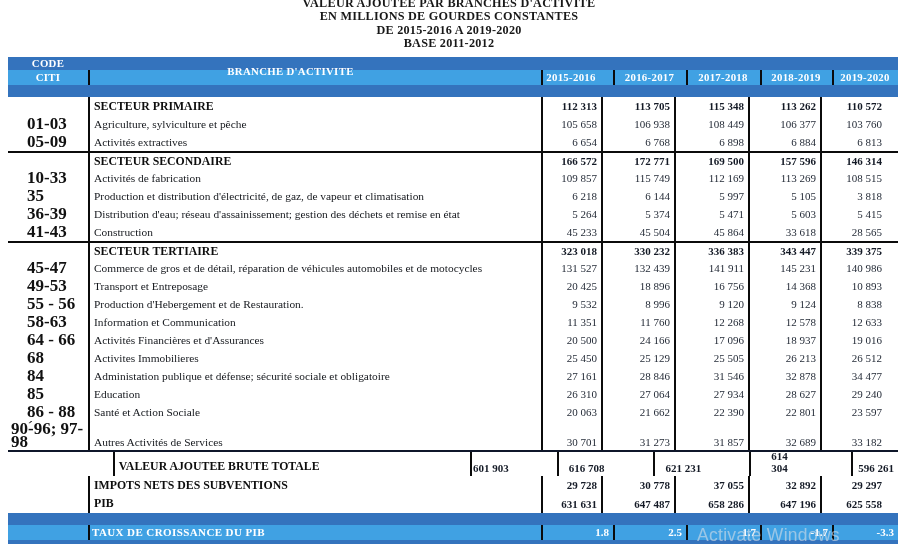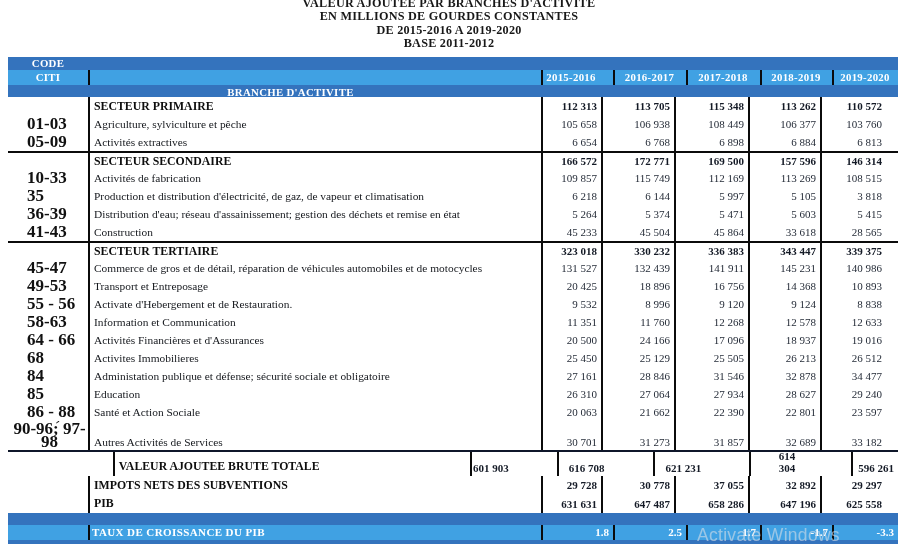--- a/index.html
+++ b/index.html
@@ -14,26 +14,26 @@
   
   .tbl { position:absolute; left:8px; top:57px; width:890px; }
 
   
   .hdr { position:relative; height:40px; background:#3473BD; }
   .hdr-light { position:absolute; left:0; top:13px; width:100%; height:15px; background:#40A1E3; }
   .hdr-label { position:absolute; color:#fff; font-weight:bold; font-size:10.8px;
                text-align:center; line-height:15px; letter-spacing:.3px; }
   .hdr-code  { top:0; left:0; width:80px; height:13px; line-height:13px; }
   .hdr-citi  { top:13px; left:0; width:80px; height:15px; }
-  .hdr-branch{ top:28px; left:80px; width:385px; height:15px;padding-left:20px; }
+  .hdr-branch{ top:7px; left:80px; width:385px; height:15px;padding-left:20px; }
   .hdr-tick  { position:absolute; top:13px; width:2px; height:15px; background:#0b0b0b; }
 
   
   .tbody { background:#fff; }
-  .row { display:flex; height:18px; align-items:stretch;text-align:center; }
+  .row { display:flex; height:18px; align-items:stretch; }
   .row.tall { height:29px; }
   .row.sep { border-top:2px solid #0b0b0b; }
   .row.total { height:18.5px; }
   .row.total-first { height:26px; border-top:2px solid #0f172a;gap:44px; }
   .cell { display:flex; align-items:center; overflow:hidden; }
   .row.tall .cell, .row.total-first .cell { align-items:flex-end; padding-bottom:2px; }
   .c-code   { width:80px; padding-left:19px; font-weight:bold; font-size:17px; color:#111; }
   .row.tall .c-code { padding-left:3px; white-space:pre-line; line-height:13px; }
   .c-branch { width:453px; padding-left:4px; font-size:11.4px; border-left:2px solid #0b0b0b; }
   .c-val    { justify-content:flex-end; padding-right:4px; font-size:11px; color:#252c38;
@@ -184,21 +184,21 @@
         <div class="cell c-code">49-53</div>
         <div class="cell c-branch">Transport et Entreposage</div>
         <div class="cell c-val c-v0">20 425</div>
         <div class="cell c-val c-v1">18 896</div>
         <div class="cell c-val c-v2">16 756</div>
         <div class="cell c-val c-v3">14 368</div>
         <div class="cell c-val c-v4">10 893</div>
       </div>
       <div class="row">
         <div class="cell c-code">55 - 56</div>
-        <div class="cell c-branch">Activate d'Hebergement et de Restauration.</div>
+        <div class="cell c-branch">Production d'Hebergement et de Restauration.</div>
         <div class="cell c-val c-v0">9 532</div>
         <div class="cell c-val c-v1">8 996</div>
         <div class="cell c-val c-v2">9 120</div>
         <div class="cell c-val c-v3">9 124</div>
         <div class="cell c-val c-v4">8 838</div>
       </div>
       <div class="row">
         <div class="cell c-code">58-63</div>
         <div class="cell c-branch">Information et Communication</div>
         <div class="cell c-val c-v0">11 351</div>

